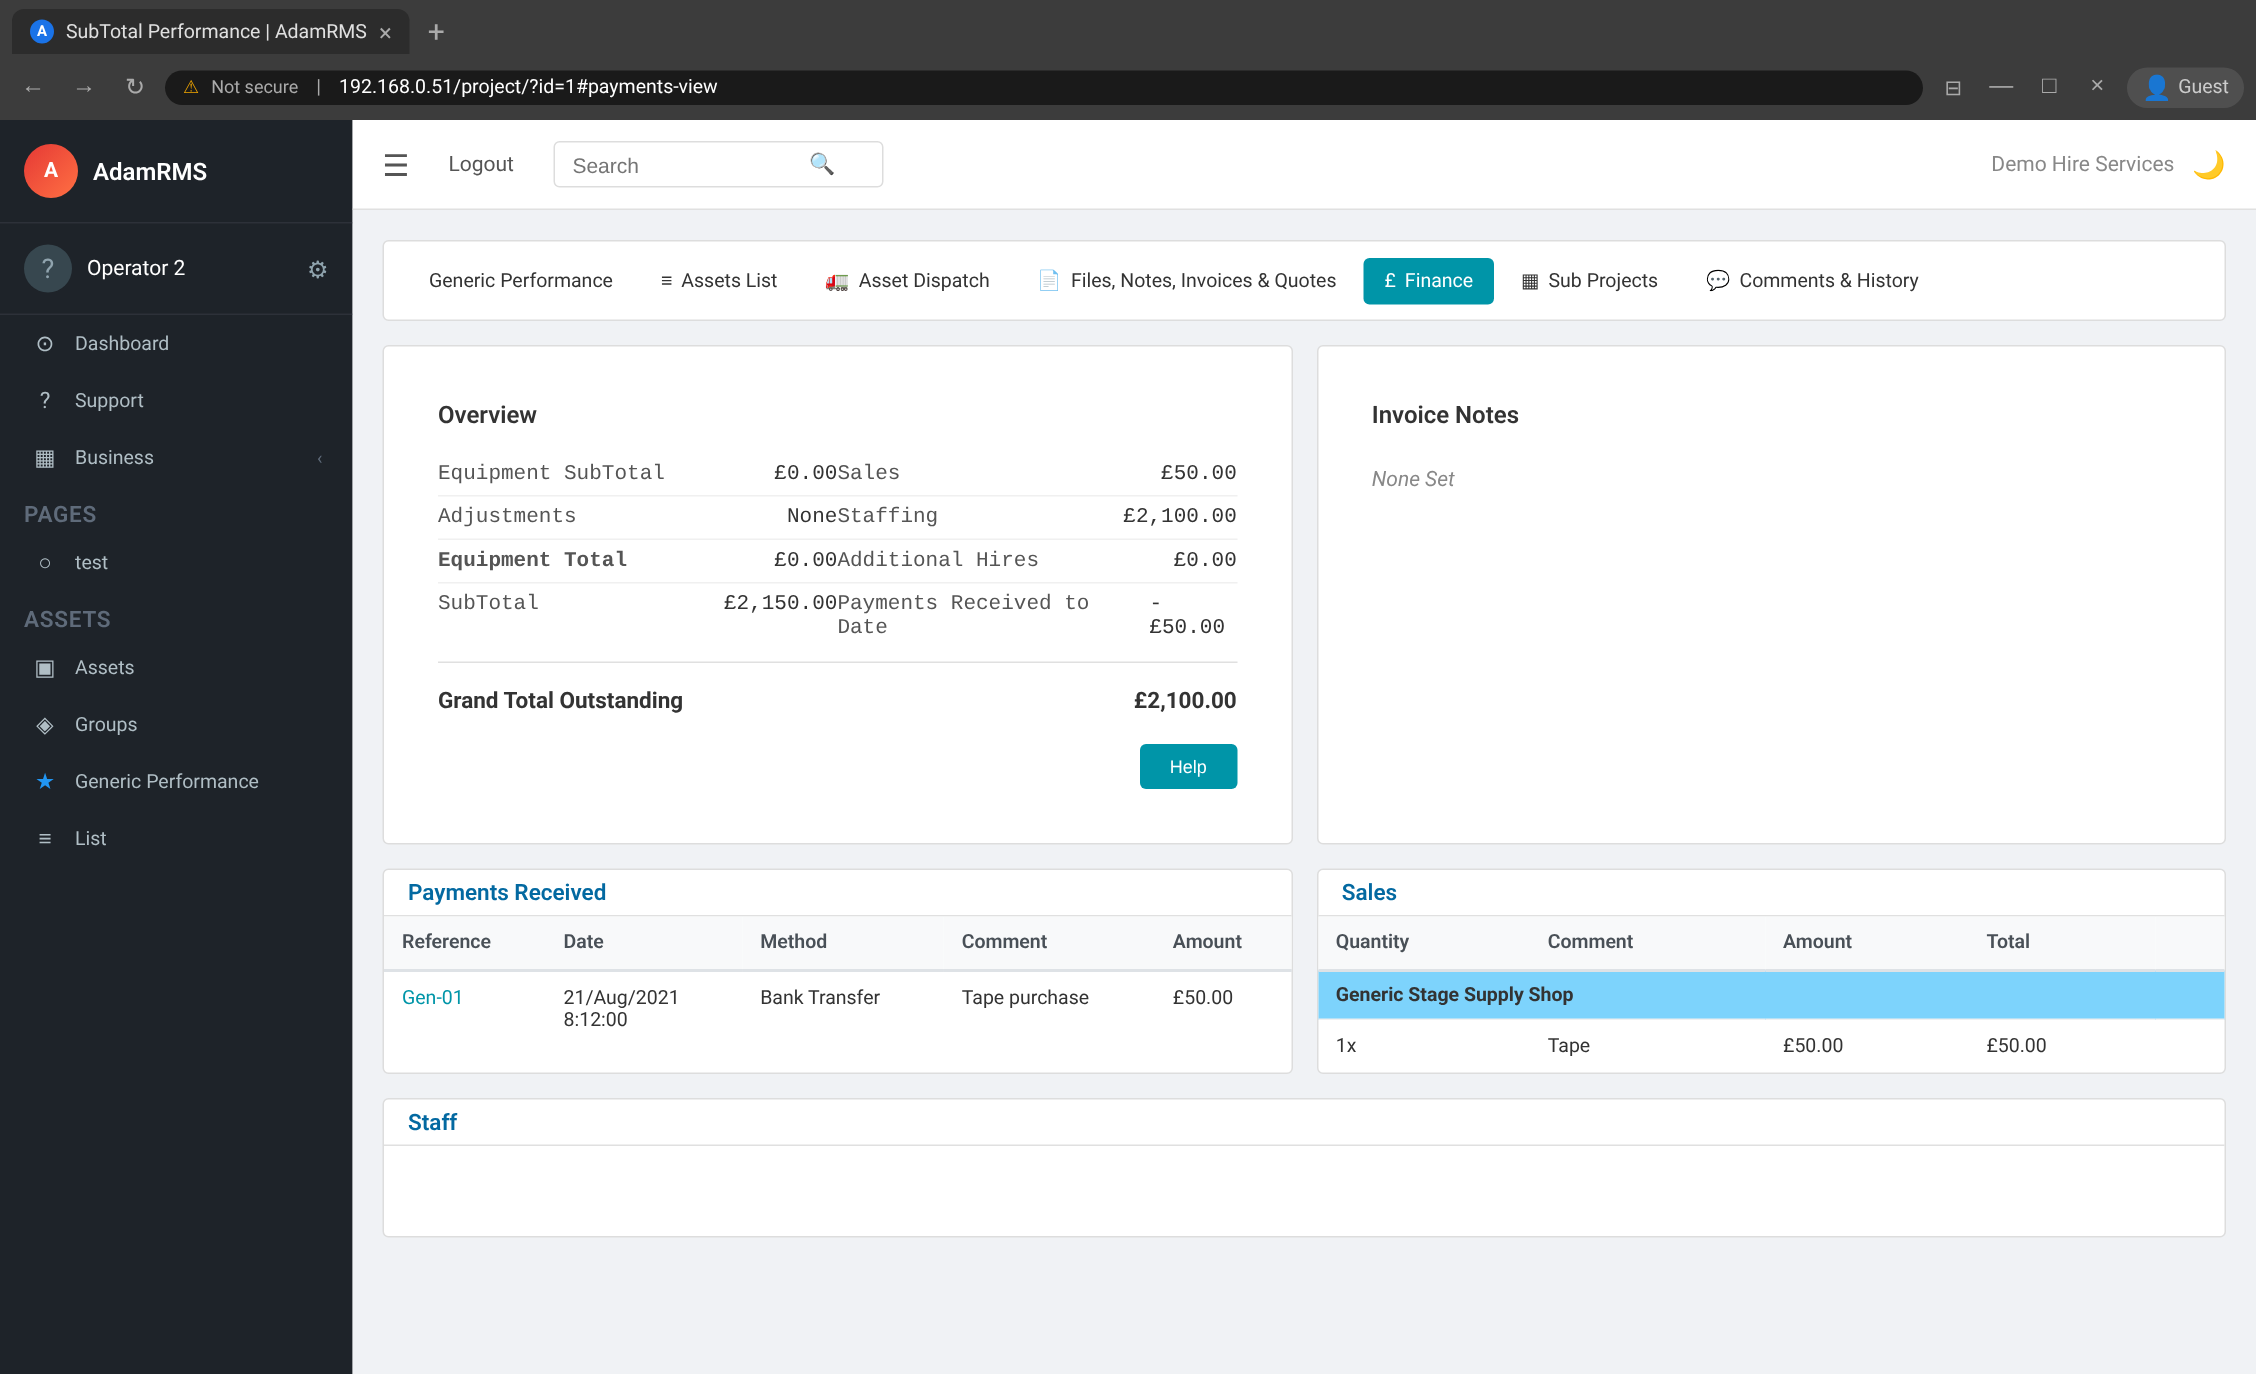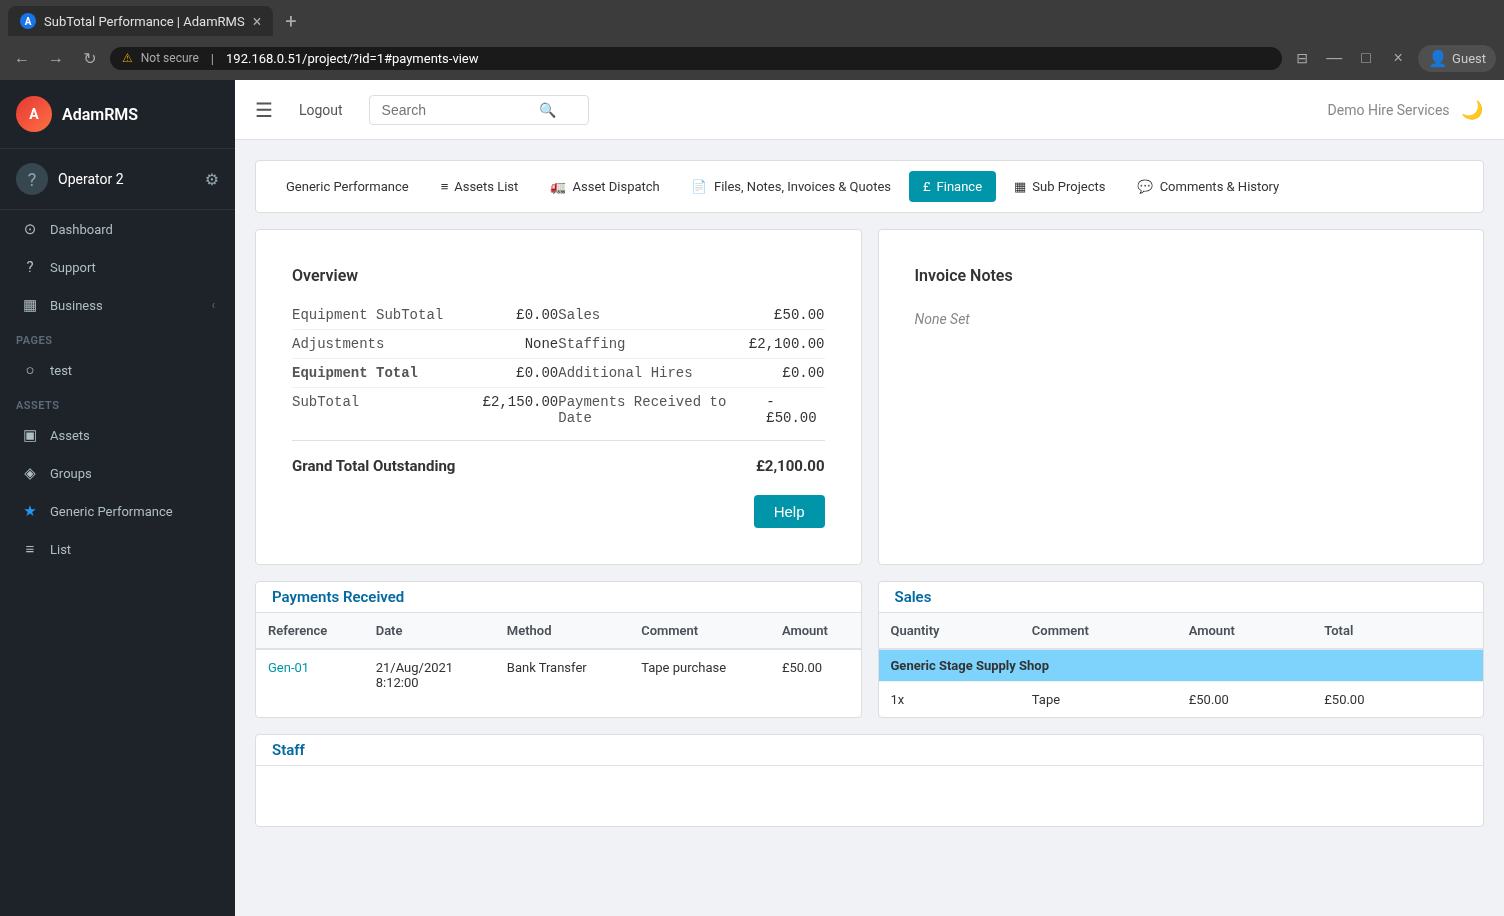--- a/index.html
+++ b/index.html
@@ -25,21 +25,21 @@
 
     
     .sidebar { width: 235px; background: #1e2329; color: #ccc; display: flex; flex-direction: column; overflow-y: auto; flex-shrink: 0; }
     .sidebar-logo { display: flex; align-items: center; gap: 10px; padding: 16px; border-bottom: 1px solid #2d3139; }
     .sidebar-logo .logo-circle { width: 36px; height: 36px; border-radius: 50%; background: linear-gradient(135deg, #e53935, #ff7043); display: flex; align-items: center; justify-content: center; color: white; font-size: 14px; font-weight: bold; }
     .sidebar-logo-text { color: #fff; font-size: 16px; font-weight: 600; }
     .sidebar-user { display: flex; align-items: center; gap: 10px; padding: 14px 16px; border-bottom: 1px solid #2d3139; }
     .sidebar-user .user-avatar { width: 32px; height: 32px; border-radius: 50%; background: #37474f; display: flex; align-items: center; justify-content: center; color: #90a4ae; font-size: 18px; }
     .sidebar-user-name { flex: 1; color: #fff; font-size: 14px; }
     .sidebar-user-gear { color: #90a4ae; font-size: 16px; cursor: pointer; }
-    .sidebar-section-label { padding: 10px 16px 4px; font-size: 11px; color: #5f6b7a; font-weight: 600; letter-spacing: 0.5px; text-transform: uppercase; }
+    .sidebar-section-label { padding: 10px 16px 4px; font-size: 15px; color: #5f6b7a; font-weight: 600; letter-spacing: 0.5px; text-transform: uppercase; }
     .sidebar-item { display: flex; align-items: center; gap: 10px; padding: 8px 16px; cursor: pointer; color: #b0bec5; font-size: 13px; border-radius: 4px; margin: 1px 4px; }
     .sidebar-item .item-icon { width: 20px; height: 20px; display: flex; align-items: center; justify-content: center; font-size: 15px; }
     .sidebar-item .chevron { margin-left: auto; font-size: 12px; color: #5f6b7a; }
     .sidebar-star { color: #2196f3; }
 
     
     .topbar { background: #fff; border-bottom: 1px solid #e0e0e0; display: flex; align-items: center; padding: 0 20px; height: 60px; gap: 16px; }
     .topbar-menu { font-size: 20px; color: #555; cursor: pointer; }
     .topbar-logout { color: #555; font-size: 14px; cursor: pointer; padding: 6px 10px; }
     .topbar-search { display: flex; align-items: flex-end; border: 1px solid #ddd; border-radius: 4px; padding: 6px 12px; gap: 8px; min-width: 220px; }
@@ -66,21 +66,21 @@
 
     
     .two-col { display: grid; grid-template-columns: 1fr 1fr; gap: 16px; }
     @media (max-width: 900px) { .two-col { grid-template-columns: 1fr; } }
     .overview-row { display: flex; justify-content: space-between; padding: 6px 0; border-bottom: 1px solid #f0f0f0; font-family: Liberation Mono, monospace; }
     .overview-row:last-child { border-bottom: none; }
     .overview-label { color: #555; }
     .overview-value { color: #333; font-weight: 500; }
     .overview-divider { border: none; border-top: 1px solid #e0e0e0; margin: 8px 0; }
     .grand-total-row { display: flex; justify-content: space-between; padding: 8px 0; font-weight: bold; font-size: 15px; }
-    .help-btn { background: #0095a8; color: #fff; border: none; border-radius: 4px; padding: 8px 20px; cursor: pointer; font-size: 15px; margin-top: 12px; display: block; margin-left: auto; }
+    .help-btn { background: #0095a8; color: #fff; border: none; border-radius: 4px; padding: 8px 20px; cursor: pointer; font-size: 12px; margin-top: 12px; display: block; margin-left: auto; }
 
     
     .overview-cols { display: grid; grid-template-columns: 1fr 1fr; gap: 0; }
 
     
     .data-table { width: 100%; border-collapse: collapse; }
     .data-table th { text-align: left; padding: 10px 12px; background: #f8f9fa; border-bottom: 2px solid #dee2e6; font-weight: 600; font-size: 13px; color: #495057; }
     .data-table td { padding: 10px 12px; border-bottom: 1px solid #f0f0f0; font-size: 13px; color: #333; vertical-align: top; }
     .data-table tr:last-child td { border-bottom: none; }
     .data-table .group-header td { font-weight: bold; background: #7dd3fc; padding: 8px 12px; }

